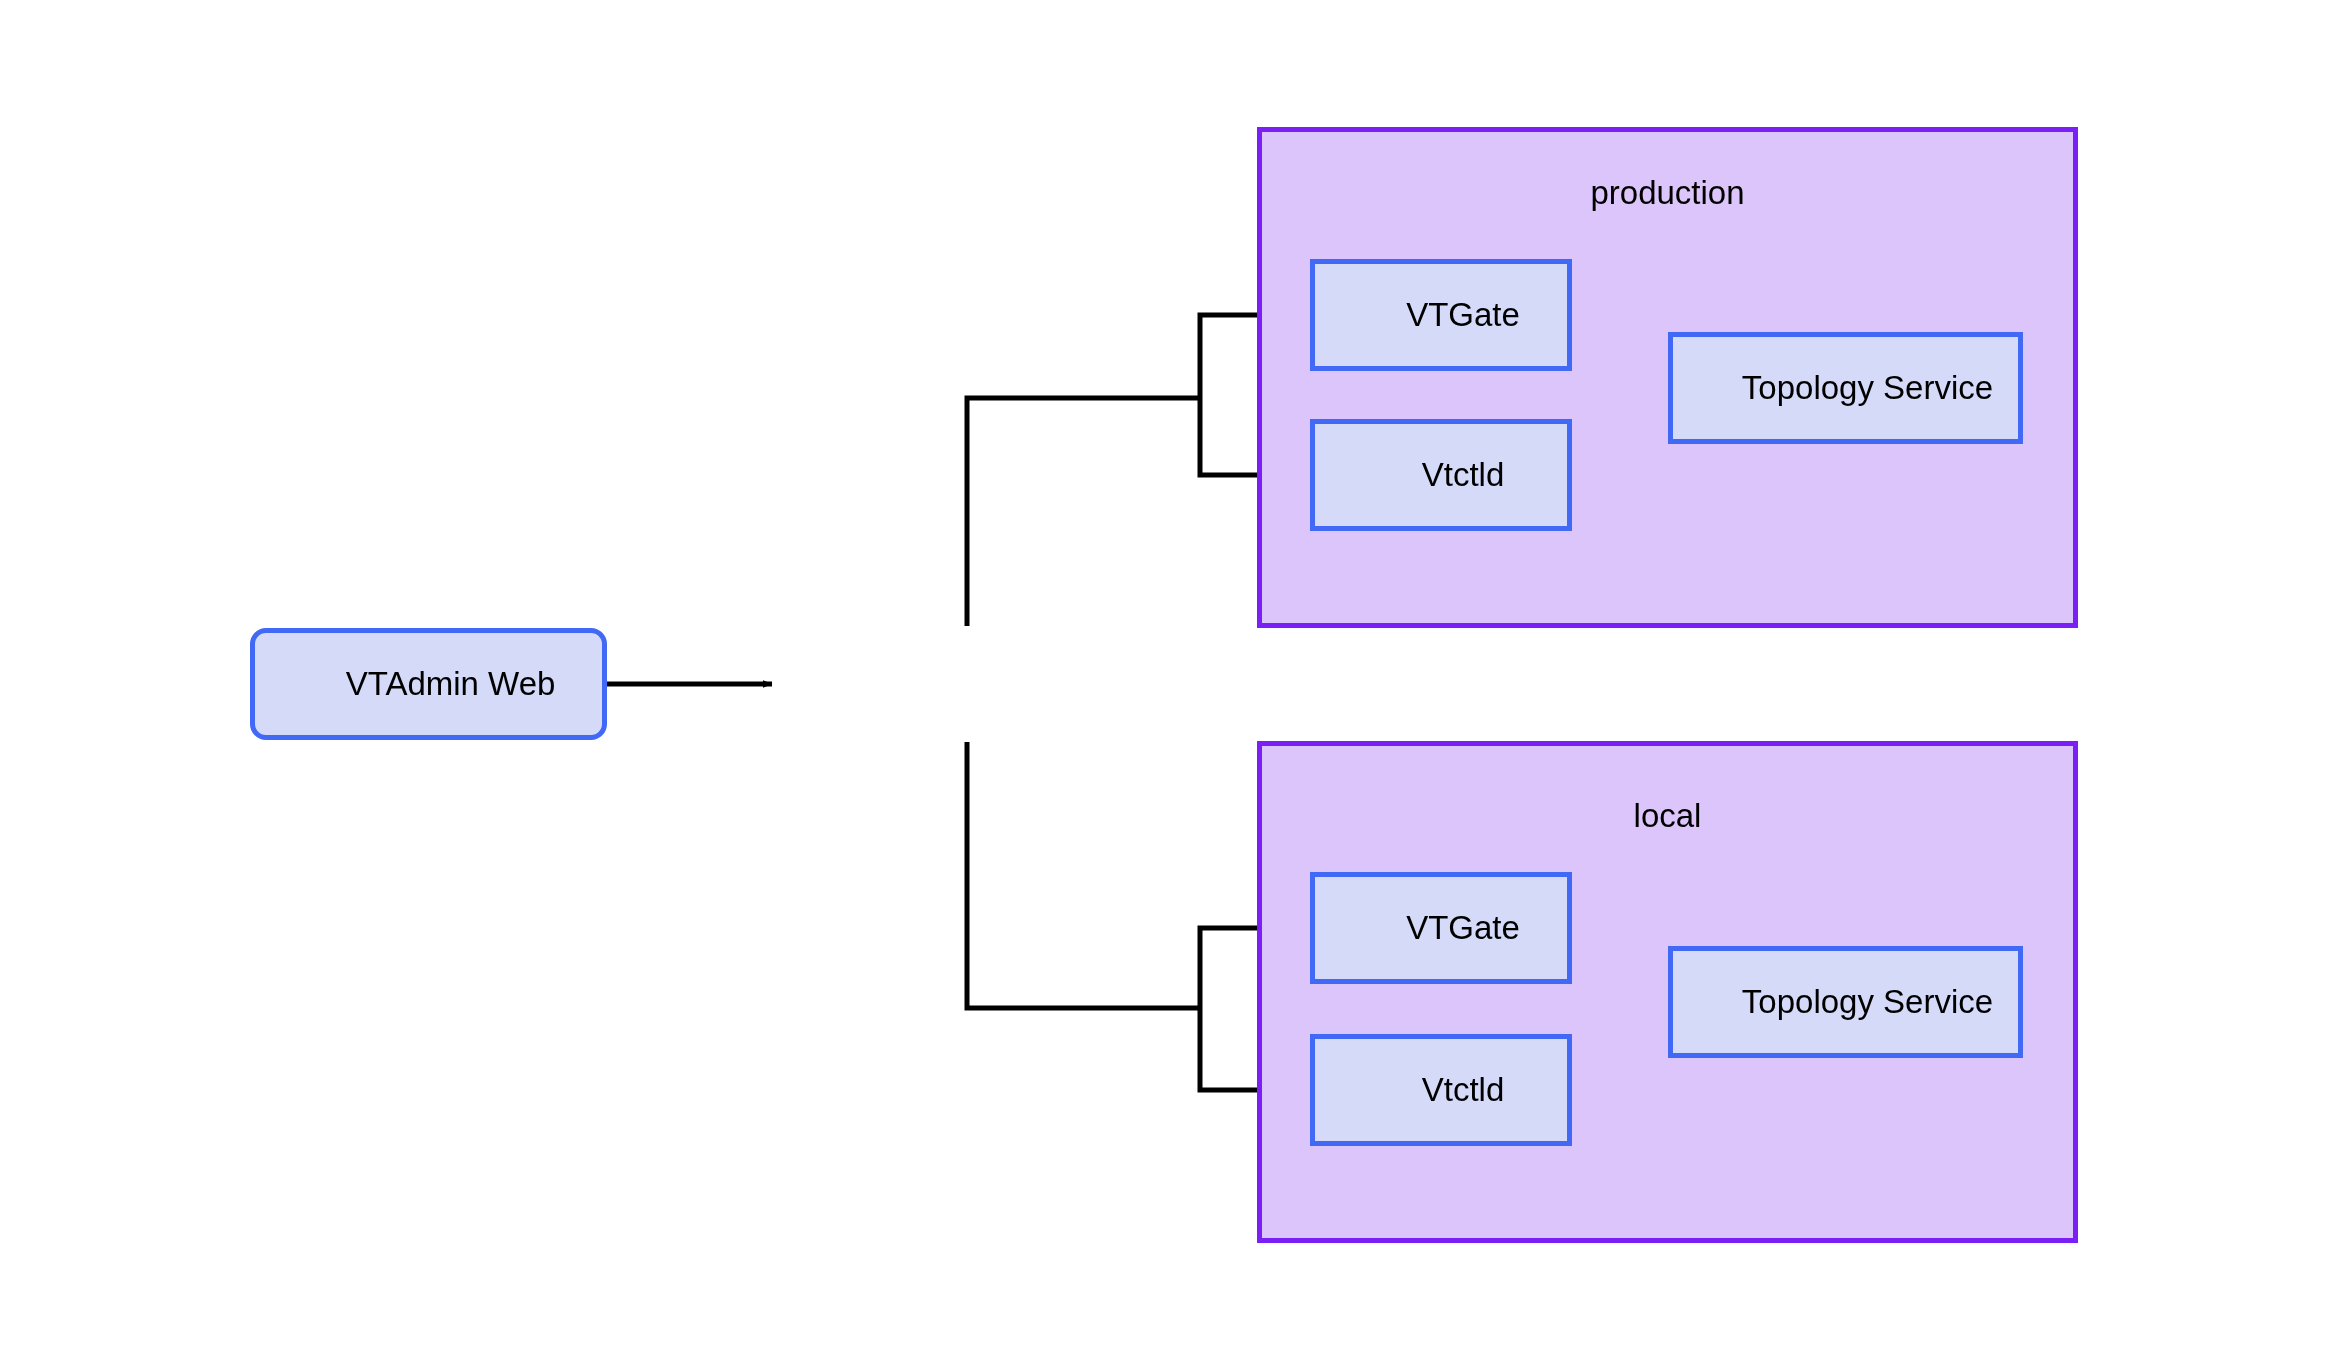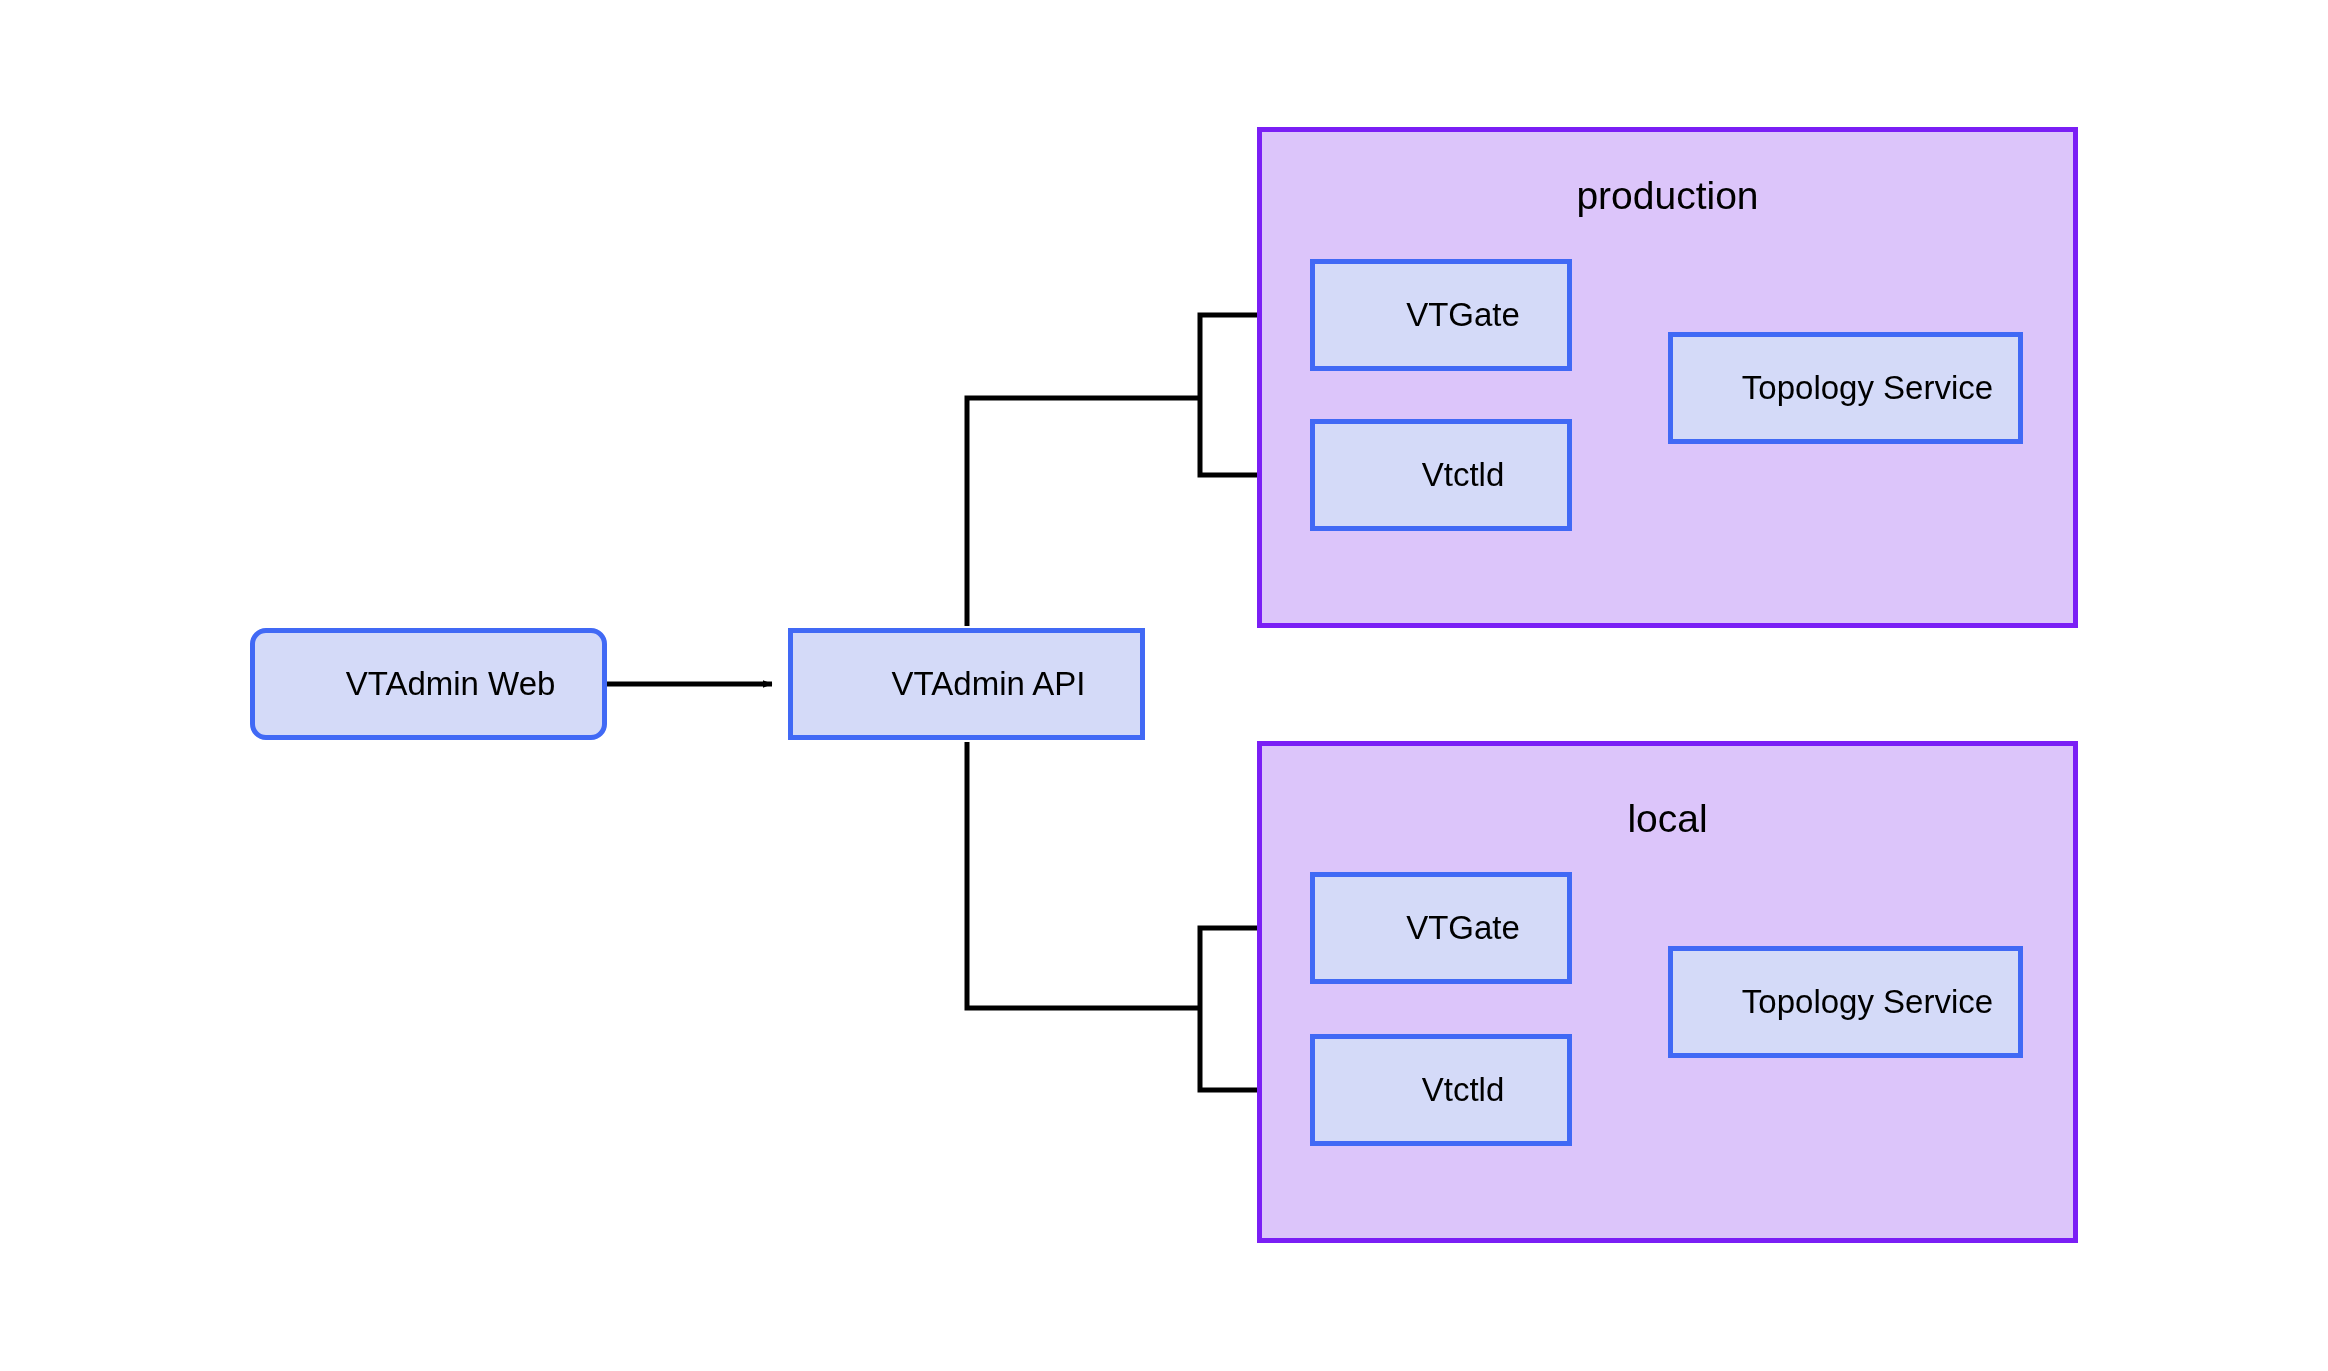--- a/index.html
+++ b/index.html
@@ -20,21 +20,21 @@
   .cluster {
     position: absolute;
     background: #dcc5fa;
     border: 5px solid #7a1ff5;
     box-sizing: border-box;
   }
   .cluster-label {
     position: absolute;
     width: 100%;
     text-align: center;
-    font-size: 39px;
+    font-size: 33px;
     color: #000000;
     font-family: "Liberation Sans", sans-serif;
     letter-spacing: 0px;
     white-space: nowrap;
   }
   .node {
     position: absolute;
     background: #d4daf8;
     border: 5px solid #4169f5;
     box-sizing: border-box;
@@ -128,17 +128,14 @@
   </div>
 
   <div class="node" style="left:1668px; top:946px; width:355px; height:112px;">
     <span>Topology Service</span>
   </div>
 
   <div class="node" style="left:250px; top:628px; width:357px; height:112px;border-radius:16px;">
     <span>VTAdmin Web</span>
   </div>
 
-  <div class="node" style="left:788px; top:628px; width:357px; height:112px;">
-    <span>VTAdmin API</span>
-  </div>
 
 </div>
 
 </body></html>

